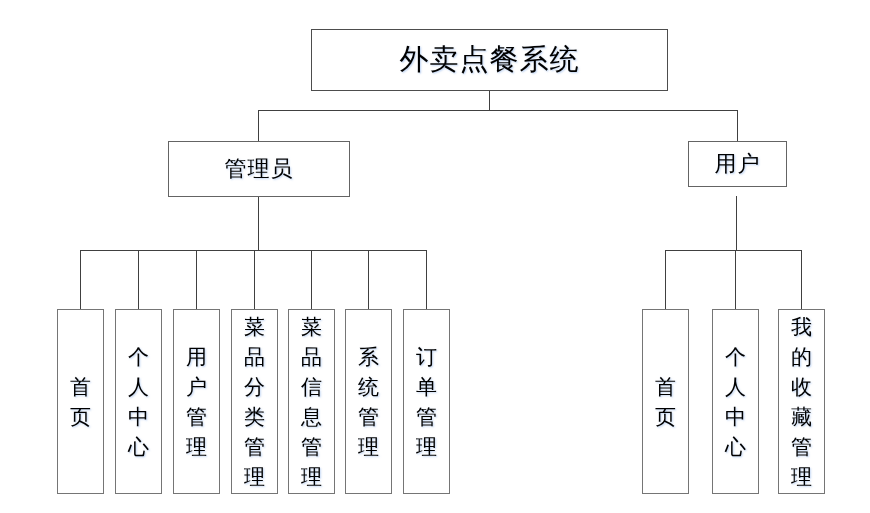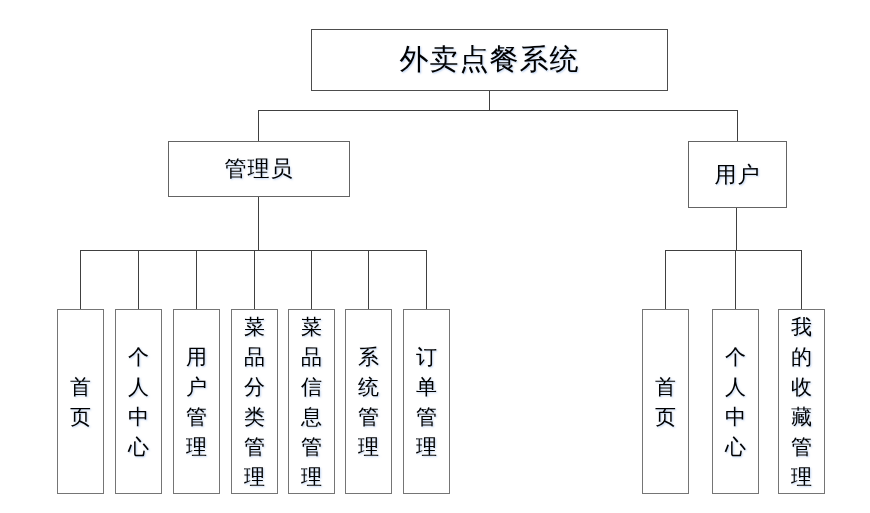--- a/index.html
+++ b/index.html
@@ -27,21 +27,21 @@
   .root-node {
     left: 311px; top: 29px; width: 357px; height: 62px;
     border: 1px solid #4d4d4d;
     font-size: 29px; letter-spacing: 1px;
   }
   .branch-node {
     border: 1px solid #646464;
     font-size: 22px; letter-spacing: 1px;
   }
   .branch-admin { left: 168px; top: 141px; width: 182px; height: 56px; }
-  .branch-user  { left: 688px; top: 141px; width: 99px;  height: 67px; font-family: Liberation Mono, monospace; }
+  .branch-user  { left: 688px; top: 141px; width: 99px;  height: 46px; font-family: Liberation Mono, monospace; }
   .leaf-node {
     top: 309px; width: 47px; height: 185px;
     border: 1px solid #757575;
     font-size: 21px;
   }
   .leaf-node .lbl {
     white-space: pre;          
     text-align: center;
     line-height: 30px;
   }

